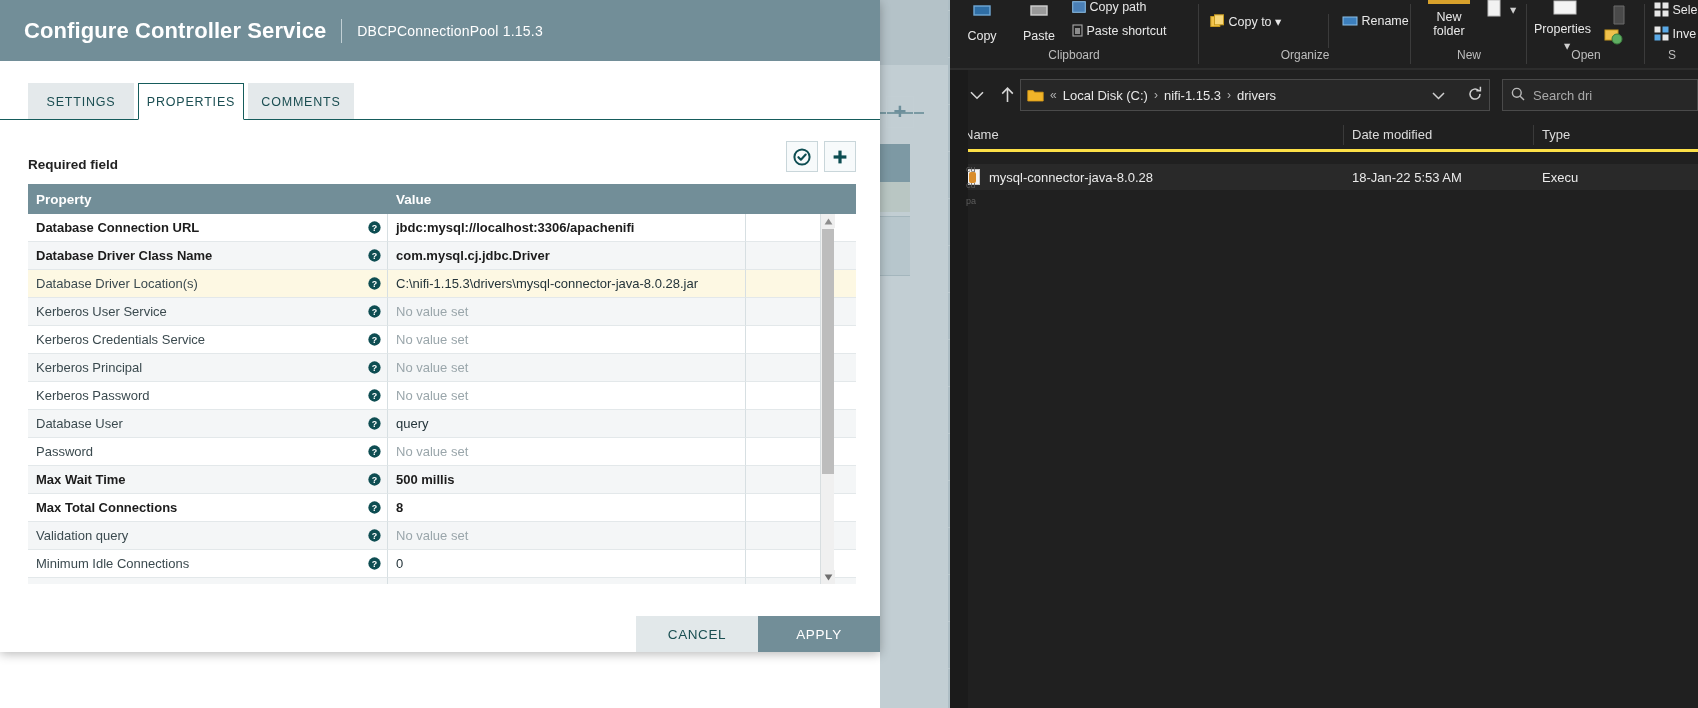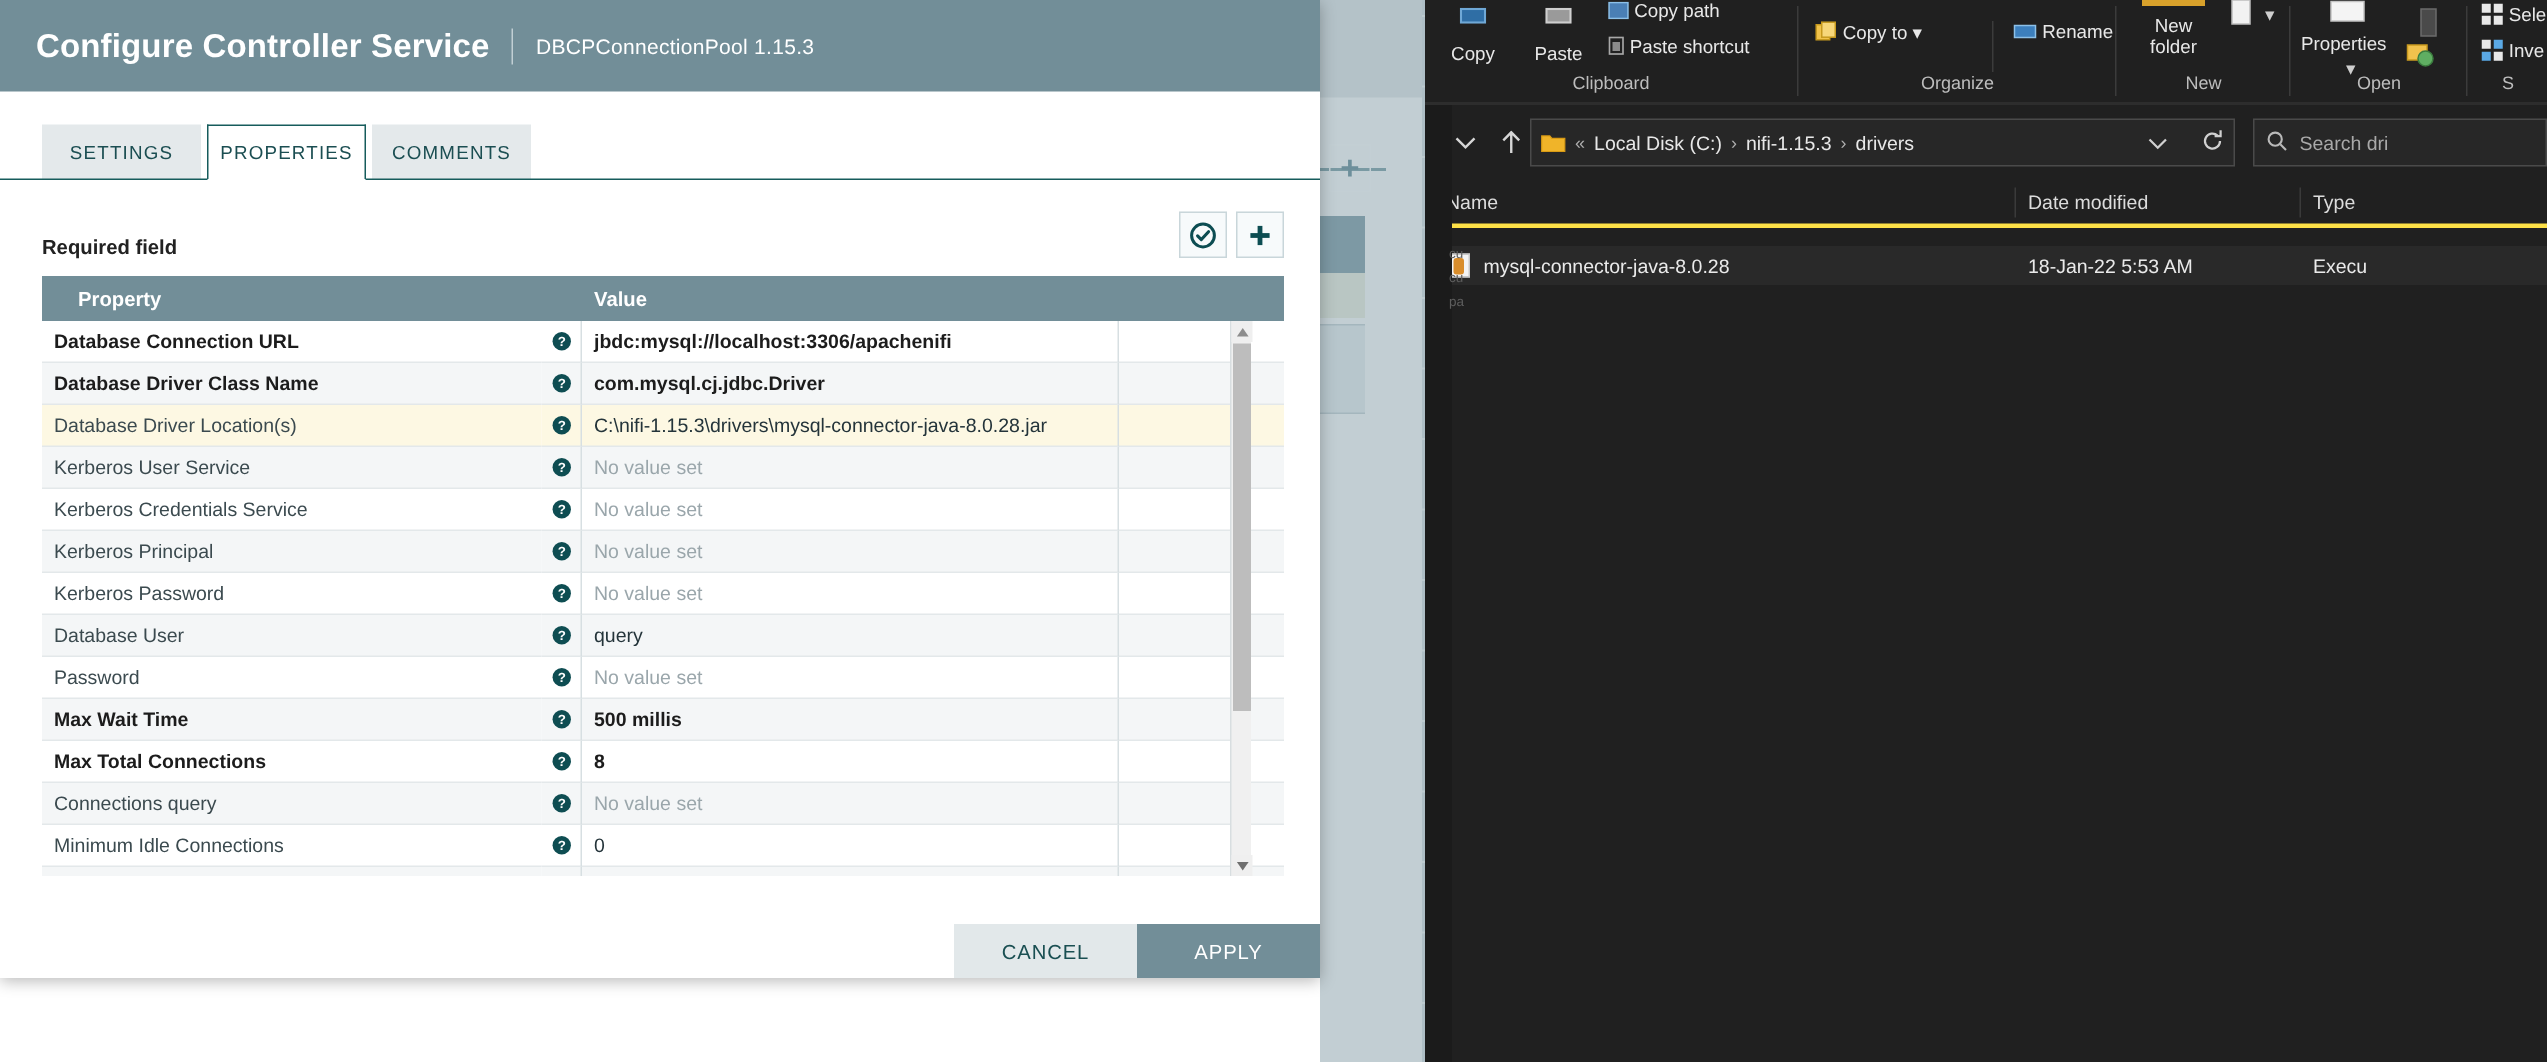--- a/index.html
+++ b/index.html
@@ -90,21 +90,21 @@
     width: 32px; height: 31px; background: #f7fafb; border: 1px solid #c9d6da;
     display: flex; align-items: center; justify-content: center; cursor: pointer;
   }
   .icon-btn svg { display: block; }
 
   .table-wrap { margin: 12px 24px 0 28px; width: 828px; position: relative; }
   .tbl-head {
     display: flex; height: 30px; background: #728e98; color: #fff;
     font-size: 13.5px; font-weight: bold; align-items: center;
   }
-  .th-prop { width: 360px; padding-left: 24px; }
+  .th-prop { width: 360px; padding-left: 8px; }
   .th-val { flex: 1; padding-left: 8px; }
 
   .tbl-body {
     height: 370px; overflow: hidden; position: relative; border-bottom: 0;
   }
   .prow { display: flex; height: 28px; align-items: stretch; font-size: 13px; }
   .prow .pname {
     width: 333px; display: flex; align-items: center; padding-left: 8px;
     color: #3b4a4f; border-bottom: 1px solid #e3e8ea;
   }
@@ -398,21 +398,21 @@
             <div class="phelp">
               <svg class="help-ico" viewBox="0 0 14 14" aria-hidden="true">
                 <circle cx="7" cy="7" r="6.6" fill="#0e4d52"></circle>
                 <text x="7" y="10.4" font-size="9.6" font-family="Liberation Sans, sans-serif" font-weight="bold" fill="#ffffff" text-anchor="middle">?</text>
               </svg>
             </div>
             <div class="pval">8</div>
             <div class="ptail"></div>
           </div>
           <div class="prow alt">
-            <div class="pname">Connections query</div>
+            <div class="pname">Validation query</div>
             <div class="phelp">
               <svg class="help-ico" viewBox="0 0 14 14" aria-hidden="true">
                 <circle cx="7" cy="7" r="6.6" fill="#0e4d52"></circle>
                 <text x="7" y="10.4" font-size="9.6" font-family="Liberation Sans, sans-serif" font-weight="bold" fill="#ffffff" text-anchor="middle">?</text>
               </svg>
             </div>
             <div class="pval empty">No value set</div>
             <div class="ptail"></div>
           </div>
           <div class="prow">

